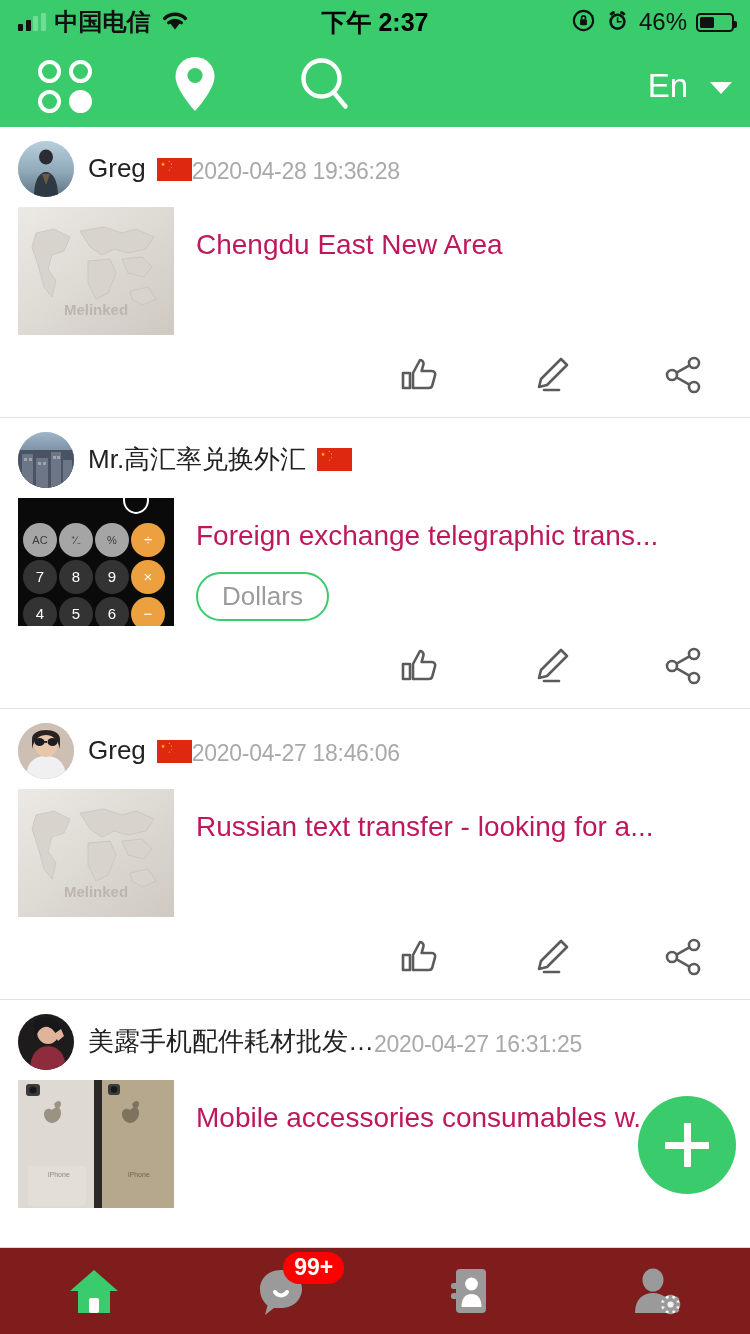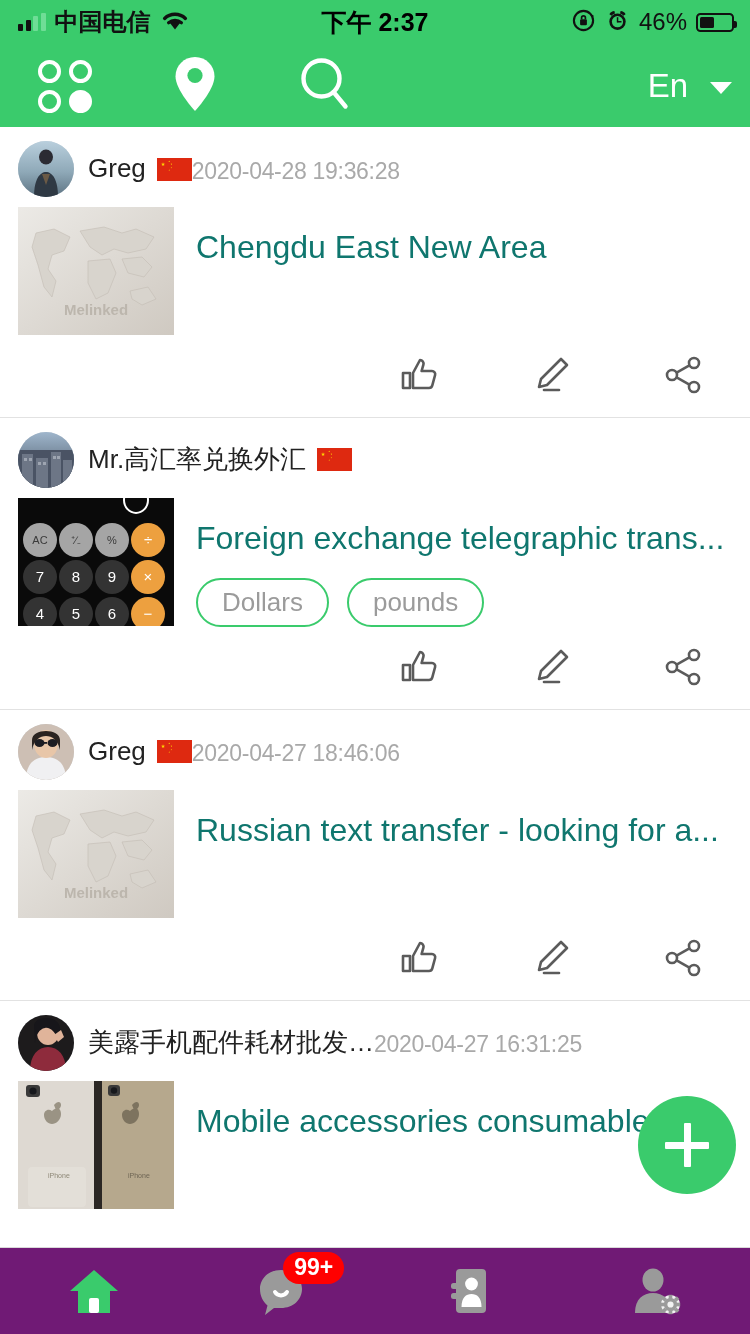--- a/index.html
+++ b/index.html
@@ -85,21 +85,21 @@
     border-radius:1px; display:block;
   }
   .flag svg{ display:block; width:100%; height:100%; }
   .time{ font-size:23px; color:#a9a9a9; margin-top:4px; letter-spacing:-0.3px; }
 
   .card-body{ display:flex; padding:10px 0 0 18px; }
   .thumb{ width:156px; height:128px; flex-shrink:0; overflow:hidden; position:relative; background:#7dd3fc; }
   .thumb svg{ display:block; width:100%; height:100%; }
   .body-right{ flex:1; padding-left:22px; padding-right:14px; min-width:0; }
   .post-title{
-    font-size:32px; color:#0f766e; line-height:1.3; margin-top:20px;
+    font-size:28px; color:#be185d; line-height:1.3; margin-top:20px;
     white-space:nowrap; overflow:hidden; text-overflow:ellipsis;
   }
   .tags{ display:flex; gap:18px; margin-top:18px; }
   .tag{
     border:2px solid #3ACB6C; border-radius:30px; color:#9b9b9b;
     font-size:26px; padding:7px 24px; white-space:nowrap;
   }
   .card-actions{
     display:flex; justify-content:flex-end; align-items:center;
     gap:0; padding:14px 0 16px 0;
@@ -115,21 +115,21 @@
     position:absolute; right:14px; bottom:140px;
     width:98px; height:98px; border-radius:50%; background:#3ACB6C;
     display:flex; align-items:center; justify-content:center; cursor:pointer; z-index:40;
   }
   .fab::before{ content:""; position:absolute; width:44px; height:7px; background:#fff; border-radius:1px; }
   .fab::after { content:""; position:absolute; width:7px; height:44px; background:#fff; border-radius:1px; }
 
   
   .tabbar{
     position:absolute; left:0; right:0; bottom:0; height:87px;
-    background:#701a75; border-top:1px solid #d9d9d9;
+    background:#7f1d1d; border-top:1px solid #d9d9d9;
     display:flex; align-items:center; z-index:50;
   }
   .tab{
     flex:1; height:87px; display:flex; align-items:center; justify-content:center;
     position:relative; cursor:pointer;
   }
   .tab svg{ display:block; }
   .badge{
     position:absolute; top:4px; left:50%; margin-left:2px;
     background:#ff0000; color:#fff; font-size:23px; font-weight:600;
@@ -388,21 +388,20 @@
               <text x="22" y="121">4</text>
                 <text x="58" y="121">5</text>
                 <text x="94" y="121">6</text>
             </g>
           </svg>
         </div>
         <div class="body-right">
           <div class="post-title">Foreign exchange telegraphic trans...</div>
           <div class="tags">
             <span class="tag">Dollars</span>
-            <span class="tag">pounds</span>
           </div>
         </div>
       </div>
       <div class="card-actions">
         <div class="act">
           <span>
             <svg width="42" height="42" viewBox="0 0 42 42" fill="none" stroke="#5b5b5b" stroke-width="2.6" stroke-linejoin="round">
               <rect x="4" y="19" width="7" height="15"></rect>
               <path d="M14 34 V19 L21 6 a3.6 3.6 0 0 1 3.4 4.6 L22.6 17 H33 a3.2 3.2 0 0 1 3.1 4 l-2.8 10.4 A3.4 3.4 0 0 1 30 34 Z"></path>
             </svg>

